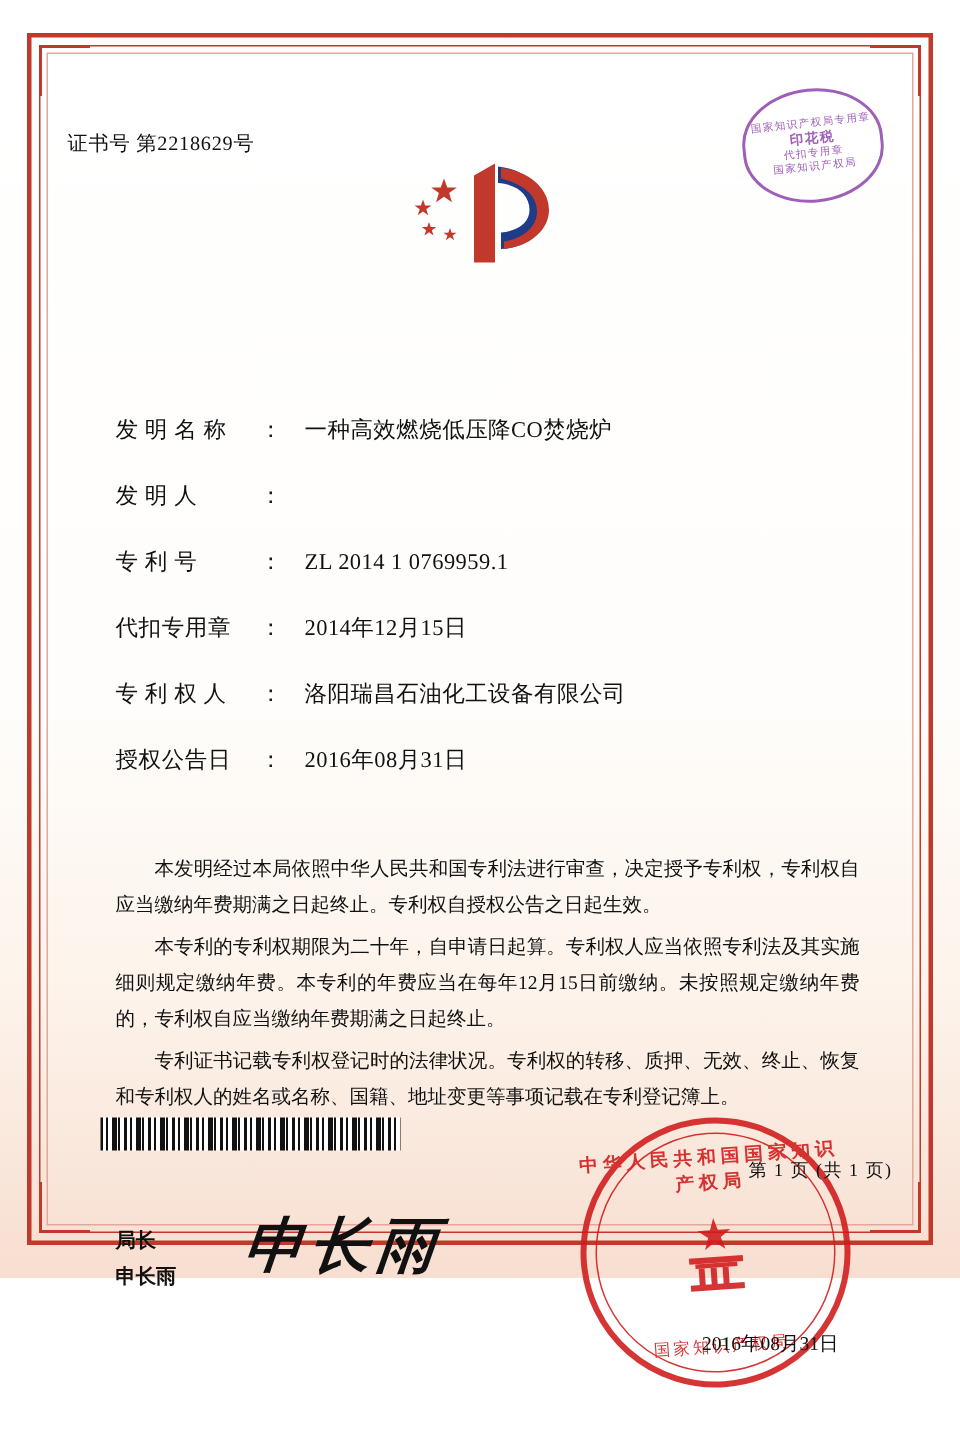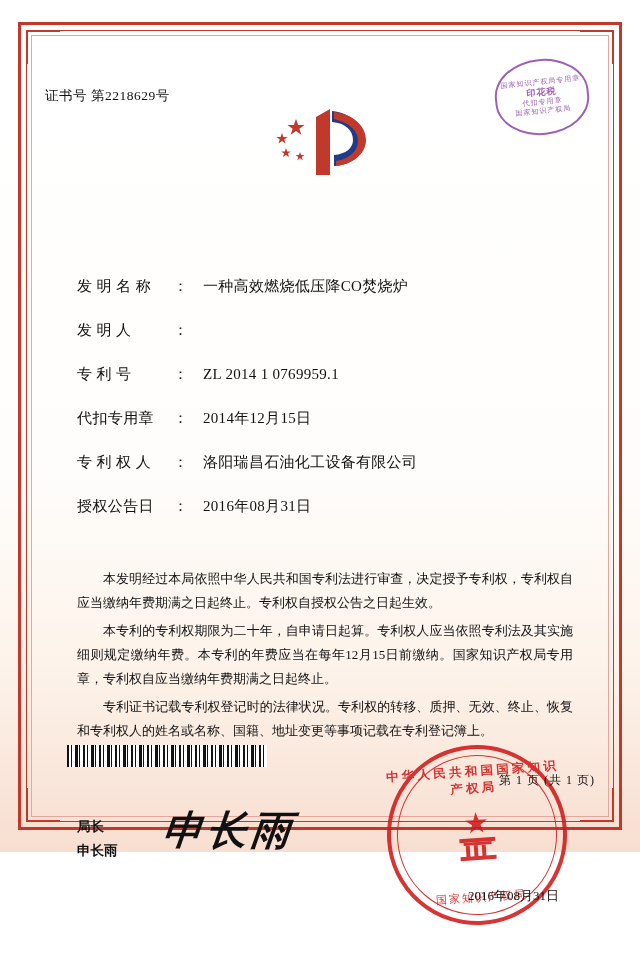--- a/index.html
+++ b/index.html
@@ -344,21 +344,21 @@
       <div class="field-row">
         <span class="field-label">授权公告日</span>
         <span class="field-colon">：</span>
         <span class="field-value">2016年08月31日</span>
       </div>
 
     </div>
 
     <div class="paragraphs">
       <p>本发明经过本局依照中华人民共和国专利法进行审查，决定授予专利权，专利权自应当缴纳年费期满之日起终止。专利权自授权公告之日起生效。</p>
-      <p>本专利的专利权期限为二十年，自申请日起算。专利权人应当依照专利法及其实施细则规定缴纳年费。本专利的年费应当在每年12月15日前缴纳。国家知识产权局专用章，专利权自应当缴纳年费期满之日起终止。</p>
+      <p>本专利的专利权期限为二十年，自申请日起算。专利权人应当依照专利法及其实施细则规定缴纳年费。本专利的年费应当在每年12月15日前缴纳。未按照规定缴纳年费的，专利权自应当缴纳年费期满之日起终止。</p>
       <p>专利证书记载专利权登记时的法律状况。专利权的转移、质押、无效、终止、恢复和专利权人的姓名或名称、国籍、地址变更等事项记载在专利登记簿上。</p>
     </div>
 
     <div class="barcode"></div>
 
     <div class="signature-block">
       <div>局长</div>
       <div>申长雨</div>
     </div>
 

